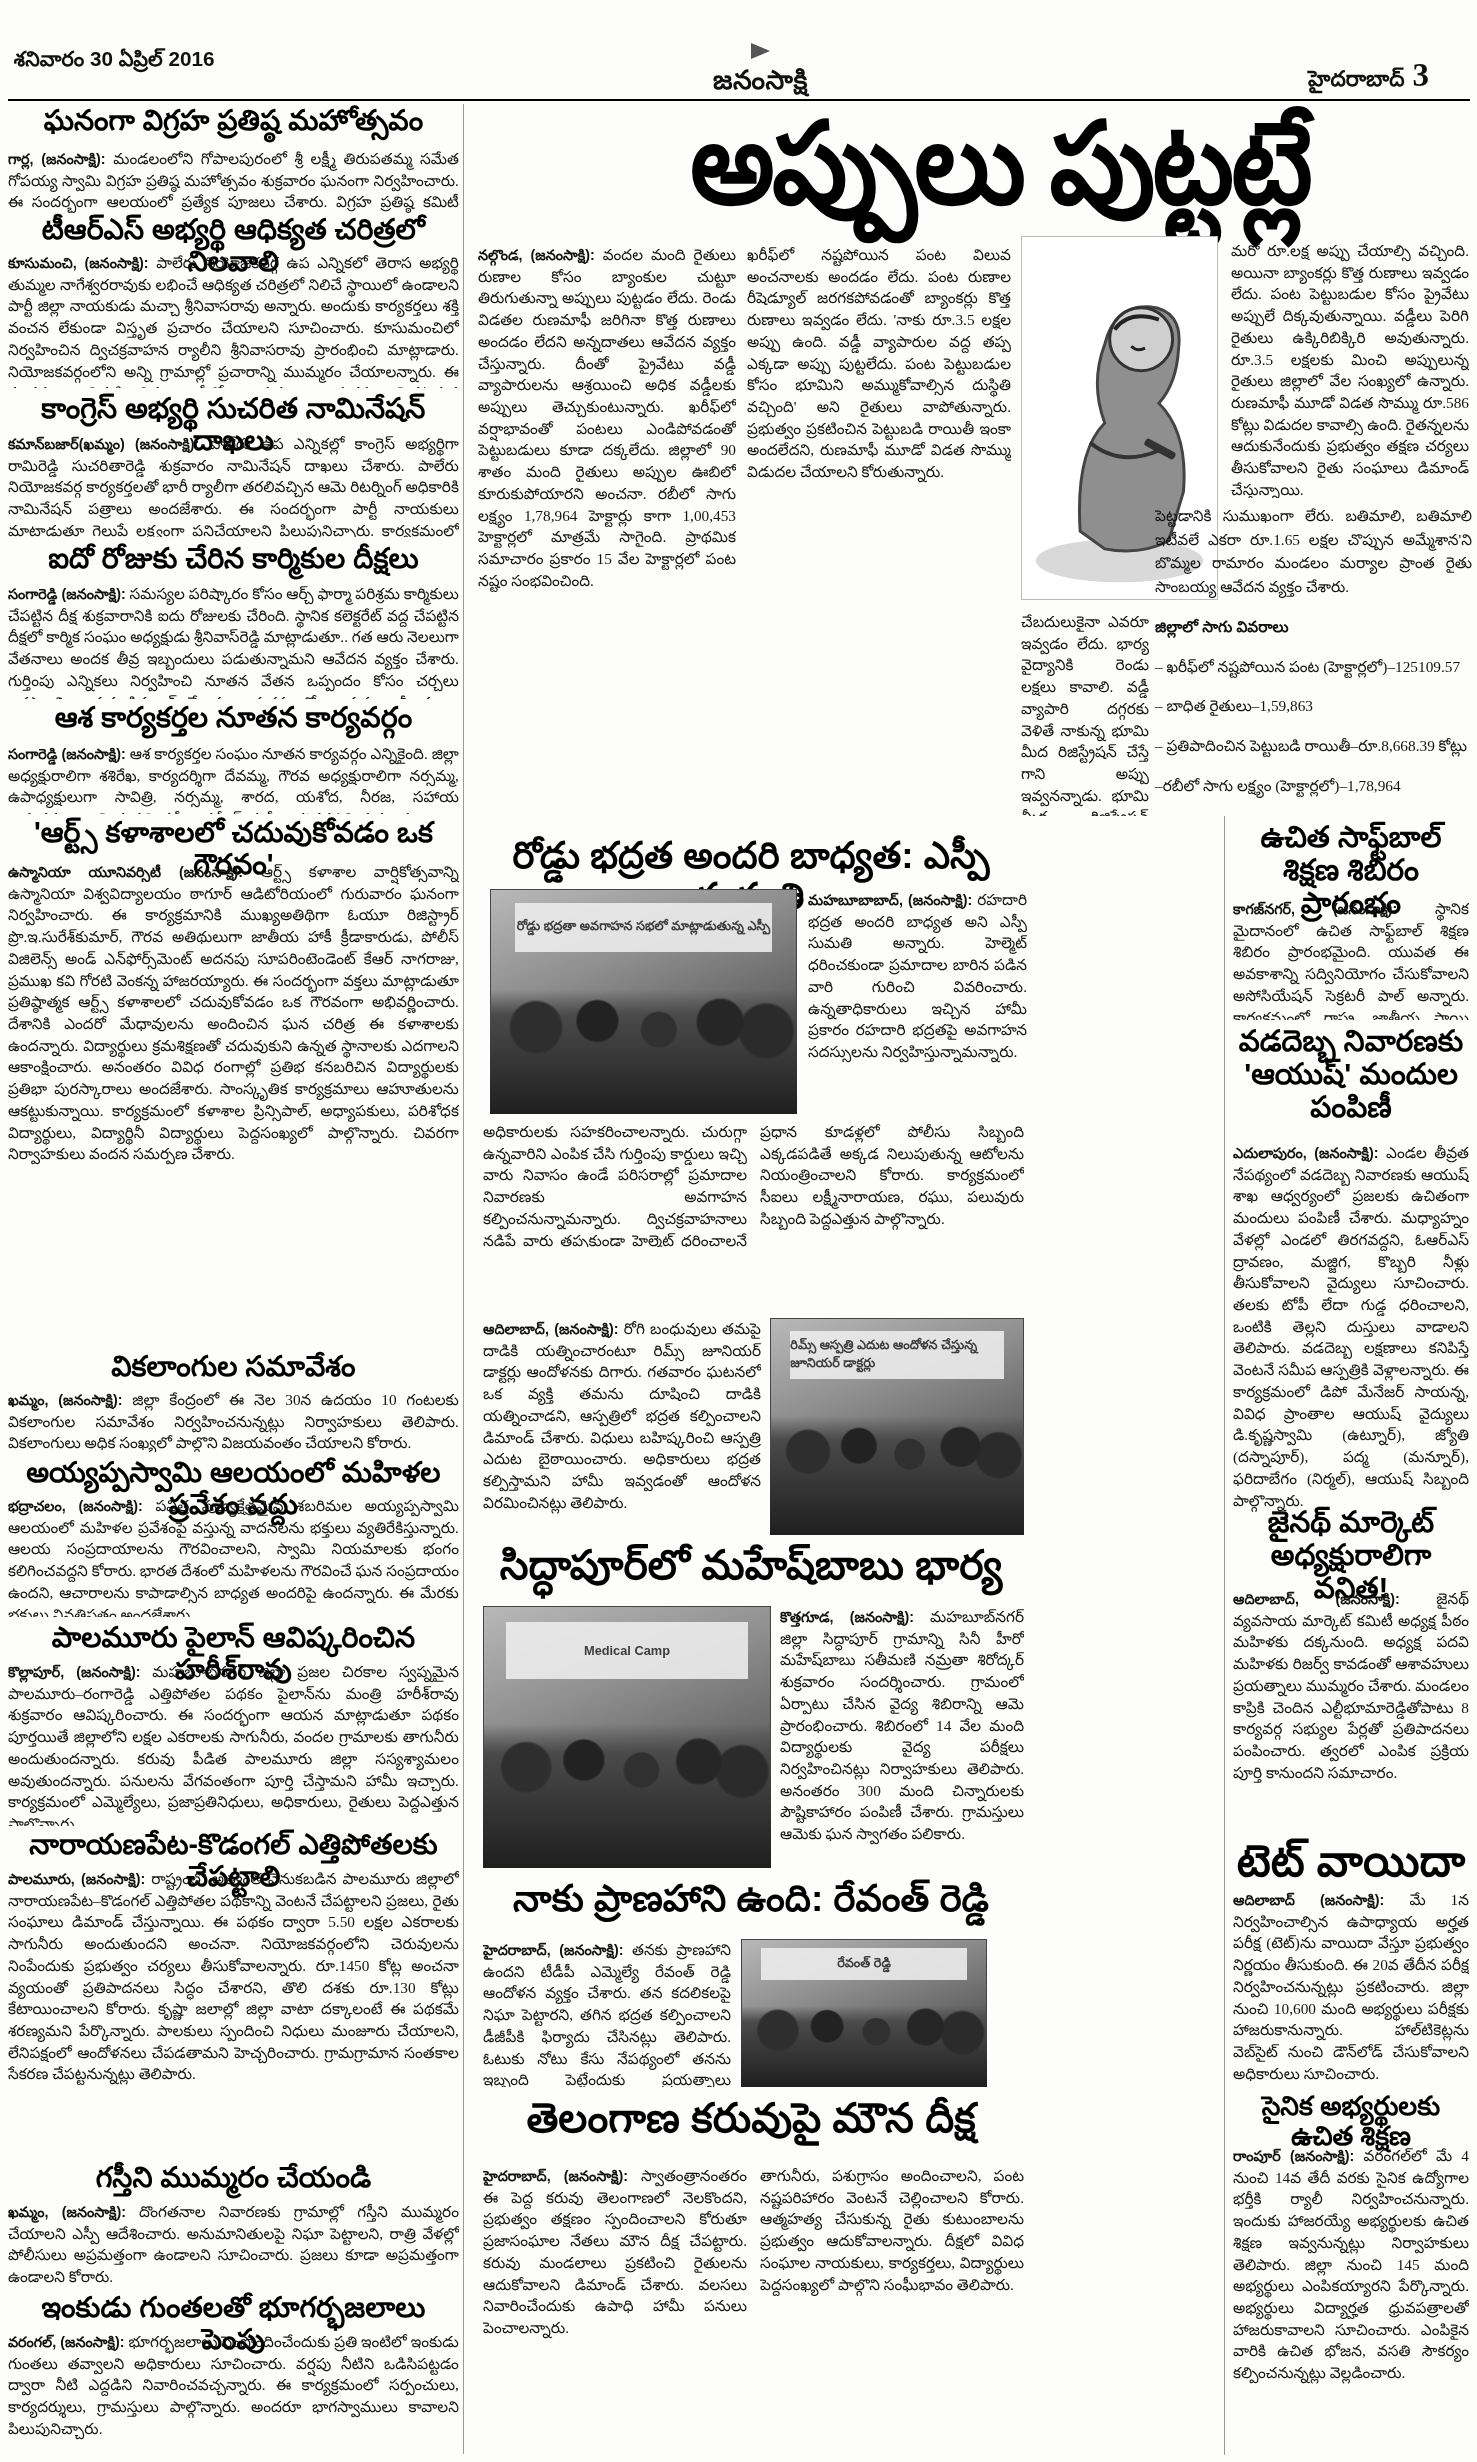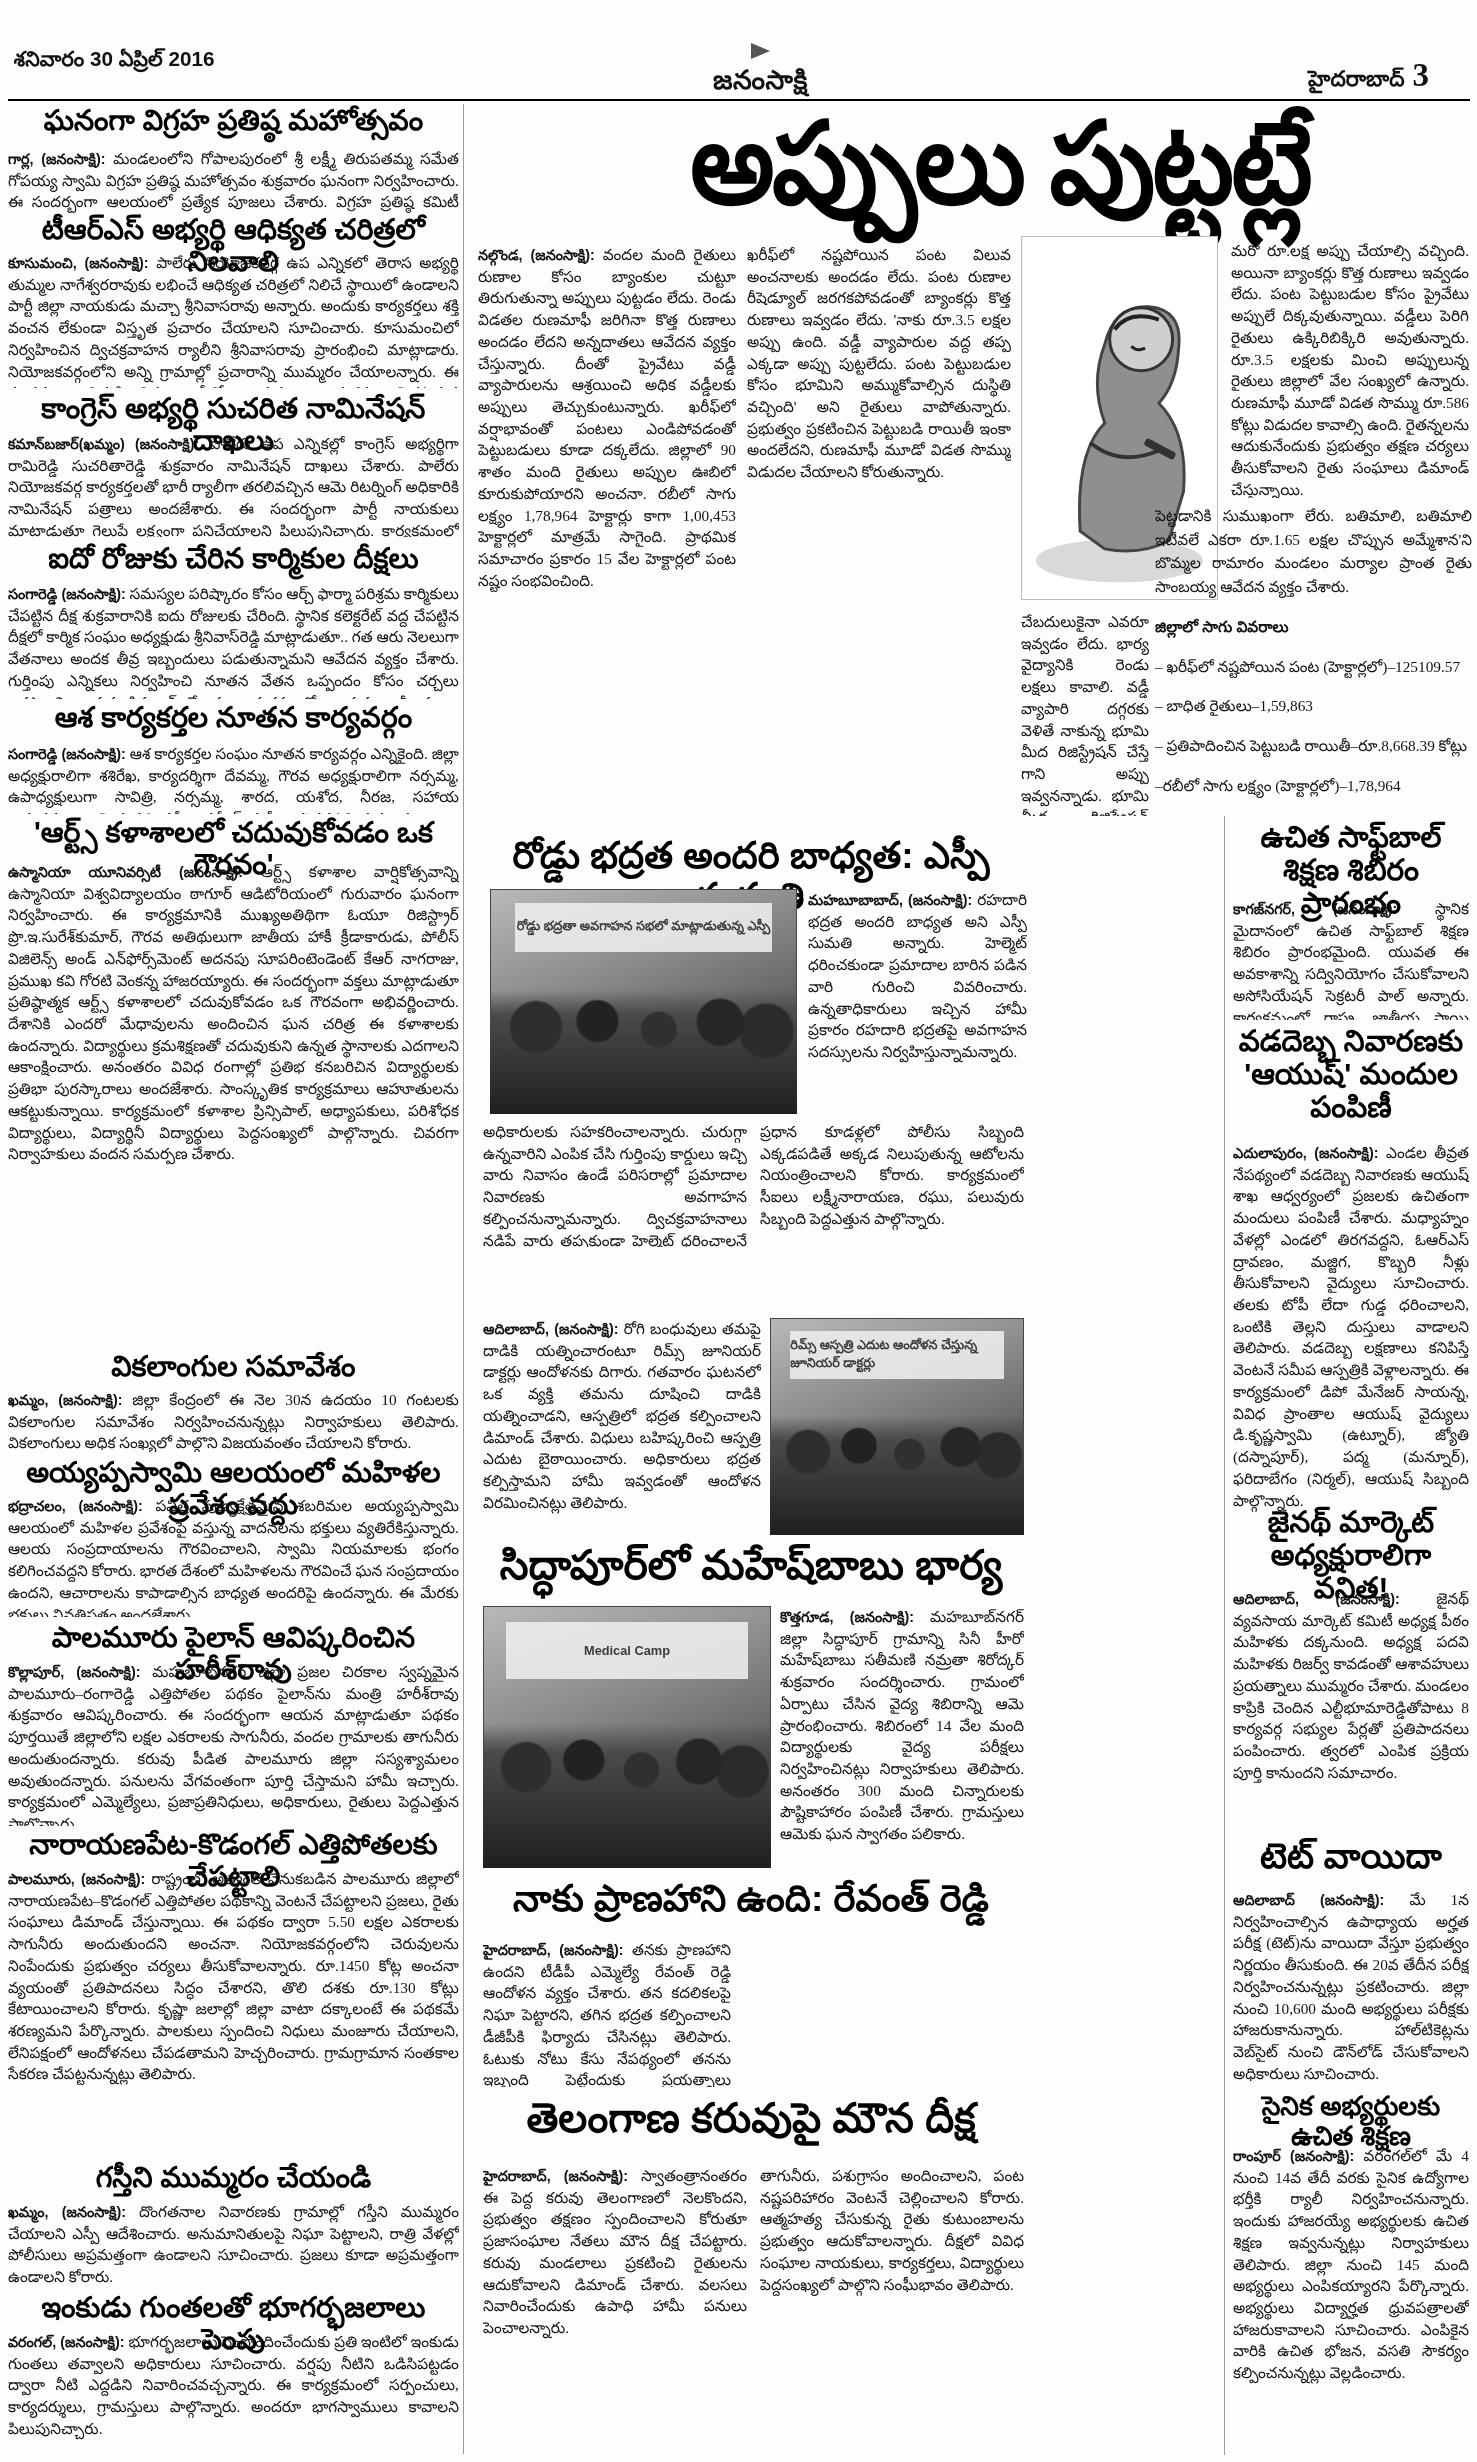--- a/index.html
+++ b/index.html
@@ -179,20 +179,24 @@
     <div class="ppl"></div>
   </div>
   <div class="abs body-text" style="left:780px;top:1606px;width:244px;height:262px;">
     <span class="dateline">కొత్తగూడ, (జనంసాక్షి):</span> <span>మహబూబ్‌నగర్ జిల్లా సిద్ధాపూర్ గ్రామాన్ని సినీ హీరో మహేష్‌బాబు సతీమణి నమ్రతా శిరోద్కర్ శుక్రవారం సందర్శించారు. గ్రామంలో ఏర్పాటు చేసిన వైద్య శిబిరాన్ని ఆమె ప్రారంభించారు. శిబిరంలో 14 వేల మంది విద్యార్థులకు వైద్య పరీక్షలు నిర్వహించినట్లు నిర్వాహకులు తెలిపారు. అనంతరం 300 మంది చిన్నారులకు పౌష్టికాహారం పంపిణీ చేశారు. గ్రామస్తులు ఆమెకు ఘన స్వాగతం పలికారు.</span>
   </div>
 
   <div class="abs art-head h-mid" style="left:475px;top:1878px;width:552px;">నాకు ప్రాణహాని ఉంది: రేవంత్ రెడ్డి</div>
   <div class="abs body-text" style="left:483px;top:1939px;width:248px;height:148px;">
     <span class="dateline">హైదరాబాద్, (జనంసాక్షి):</span> <span>తనకు ప్రాణహాని ఉందని టీడీపీ ఎమ్మెల్యే రేవంత్ రెడ్డి ఆందోళన వ్యక్తం చేశారు. తన కదలికలపై నిఘా పెట్టారని, తగిన భద్రత కల్పించాలని డీజీపీకి ఫిర్యాదు చేసినట్లు తెలిపారు. ఓటుకు నోటు కేసు నేపథ్యంలో తనను ఇబ్బంది పెట్టేందుకు ప్రయత్నాలు జరుగుతున్నాయని ఆయన ఆరోపించారు.</span>
   </div>
+  <div class="abs photo" style="left:741px;top:1939px;width:246px;height:148px;">
+    <div class="banner">రేవంత్ రెడ్డి</div>
+    <div class="ppl"></div>
+  </div>
 
   <div class="abs art-head h-mid" style="left:475px;top:2096px;width:552px;font-size:41px;">తెలంగాణ కరువుపై మౌన దీక్ష</div>
   <div class="abs body-text" style="left:483px;top:2165px;width:264px;height:284px;">
     <span class="dateline">హైదరాబాద్, (జనంసాక్షి):</span> <span>స్వాతంత్రానంతరం ఈ పెద్ద కరువు తెలంగాణలో నెలకొందని, ప్రభుత్వం తక్షణం స్పందించాలని కోరుతూ ప్రజాసంఘాల నేతలు మౌన దీక్ష చేపట్టారు. కరువు మండలాలు ప్రకటించి రైతులను ఆదుకోవాలని డిమాండ్ చేశారు. వలసలు నివారించేందుకు ఉపాధి హామీ పనులు పెంచాలన్నారు.</span>
   </div>
   <div class="abs body-text" style="left:760px;top:2165px;width:264px;height:284px;">తాగునీరు, పశుగ్రాసం అందించాలని, పంట నష్టపరిహారం వెంటనే చెల్లించాలని కోరారు. ఆత్మహత్య చేసుకున్న రైతు కుటుంబాలను ప్రభుత్వం ఆదుకోవాలన్నారు. దీక్షలో వివిధ సంఘాల నాయకులు, కార్యకర్తలు, విద్యార్థులు పెద్దసంఖ్యలో పాల్గొని సంఘీభావం తెలిపారు.</div>
 
   <div class="abs art-head h-right" style="left:1233px;top:820px;width:236px;">ఉచిత సాఫ్ట్‌బాల్ శిక్షణ శిబిరం ప్రారంభం</div>
   <div class="abs body-text" style="left:1233px;top:898px;width:236px;height:122px;">
     <span class="dateline">కాగజ్‌నగర్, (జనంసాక్షి):</span> <span>స్థానిక మైదానంలో ఉచిత సాఫ్ట్‌బాల్ శిక్షణ శిబిరం ప్రారంభమైంది. యువత ఈ అవకాశాన్ని సద్వినియోగం చేసుకోవాలని అసోసియేషన్ సెక్రటరీ పాల్ అన్నారు. కార్యక్రమంలో రాష్ట్ర, జాతీయ స్థాయి క్రీడాకారులు పాల్గొన్నారు.</span>
@@ -201,21 +205,21 @@
   <div class="abs art-head h-right" style="left:1233px;top:1024px;width:236px;">వడదెబ్బ నివారణకు 'ఆయుష్' మందుల పంపిణీ</div>
   <div class="abs body-text" style="left:1233px;top:1125px;width:236px;height:394px;margin-top:17px;">
     <span class="dateline">ఎదులాపురం, (జనంసాక్షి):</span> <span>ఎండల తీవ్రత నేపథ్యంలో వడదెబ్బ నివారణకు ఆయుష్ శాఖ ఆధ్వర్యంలో ప్రజలకు ఉచితంగా మందులు పంపిణీ చేశారు. మధ్యాహ్నం వేళల్లో ఎండలో తిరగవద్దని, ఓఆర్ఎస్ ద్రావణం, మజ్జిగ, కొబ్బరి నీళ్లు తీసుకోవాలని వైద్యులు సూచించారు. తలకు టోపీ లేదా గుడ్డ ధరించాలని, ఒంటికి తెల్లని దుస్తులు వాడాలని తెలిపారు. వడదెబ్బ లక్షణాలు కనిపిస్తే వెంటనే సమీప ఆస్పత్రికి వెళ్లాలన్నారు. ఈ కార్యక్రమంలో డిపో మేనేజర్ సాయన్న, వివిధ ప్రాంతాల ఆయుష్ వైద్యులు డి.కృష్ణస్వామి (ఉట్నూర్), జ్యోతి (దస్నాపూర్), పద్మ (మన్నూర్), ఫరిదాబేగం (నిర్మల్), ఆయుష్ సిబ్బంది పాల్గొన్నారు.</span>
   </div>
 
   <div class="abs art-head h-right" style="left:1233px;top:1505px;width:236px;">జైనథ్ మార్కెట్ అధ్యక్షురాలిగా వనిత!</div>
   <div class="abs body-text" style="left:1233px;top:1588px;width:236px;height:242px;">
     <span class="dateline">ఆదిలాబాద్, (జనంసాక్షి):</span> <span>జైనథ్ వ్యవసాయ మార్కెట్ కమిటీ అధ్యక్ష పీఠం మహిళకు దక్కనుంది. అధ్యక్ష పదవి మహిళకు రిజర్వ్ కావడంతో ఆశావహులు ప్రయత్నాలు ముమ్మరం చేశారు. మండలం కాప్రికి చెందిన ఎల్టీభూమారెడ్డితోపాటు 8 కార్యవర్గ సభ్యుల పేర్లతో ప్రతిపాదనలు పంపించారు. త్వరలో ఎంపిక ప్రక్రియ పూర్తి కానుందని సమాచారం.</span>
   </div>
 
-  <div class="abs art-head h-right" style="left:1233px;top:1836px;width:236px;font-size:35px;">టెట్ వాయిదా</div>
+  <div class="abs art-head h-right" style="left:1233px;top:1836px;width:236px;font-size:44px;">టెట్ వాయిదా</div>
   <div class="abs body-text" style="left:1233px;top:1889px;width:236px;height:197px;">
     <span class="dateline">ఆదిలాబాద్ (జనంసాక్షి):</span> <span>మే 1న నిర్వహించాల్సిన ఉపాధ్యాయ అర్హత పరీక్ష (టెట్)ను వాయిదా వేస్తూ ప్రభుత్వం నిర్ణయం తీసుకుంది. ఈ 20వ తేదీన పరీక్ష నిర్వహించనున్నట్లు ప్రకటించారు. జిల్లా నుంచి 10,600 మంది అభ్యర్థులు పరీక్షకు హాజరుకానున్నారు. హాల్‌టికెట్లను వెబ్‌సైట్ నుంచి డౌన్‌లోడ్ చేసుకోవాలని అధికారులు సూచించారు.</span>
   </div>
 
   <div class="abs art-head h-right" style="left:1233px;top:2092px;width:236px;font-size:26.6px;">సైనిక అభ్యర్థులకు ఉచిత శిక్షణ</div>
   <div class="abs body-text" style="left:1233px;top:2145px;width:236px;height:305px;">
     <span class="dateline">రాంపూర్ (జనంసాక్షి):</span> <span>వరంగల్‌లో మే 4 నుంచి 14వ తేదీ వరకు సైనిక ఉద్యోగాల భర్తీకి ర్యాలీ నిర్వహించనున్నారు. ఇందుకు హాజరయ్యే అభ్యర్థులకు ఉచిత శిక్షణ ఇవ్వనున్నట్లు నిర్వాహకులు తెలిపారు. జిల్లా నుంచి 145 మంది అభ్యర్థులు ఎంపికయ్యారని పేర్కొన్నారు. అభ్యర్థులు విద్యార్హత ధ్రువపత్రాలతో హాజరుకావాలని సూచించారు. ఎంపికైన వారికి ఉచిత భోజన, వసతి సౌకర్యం కల్పించనున్నట్లు వెల్లడించారు.</span>
   </div>
 
 </div>

